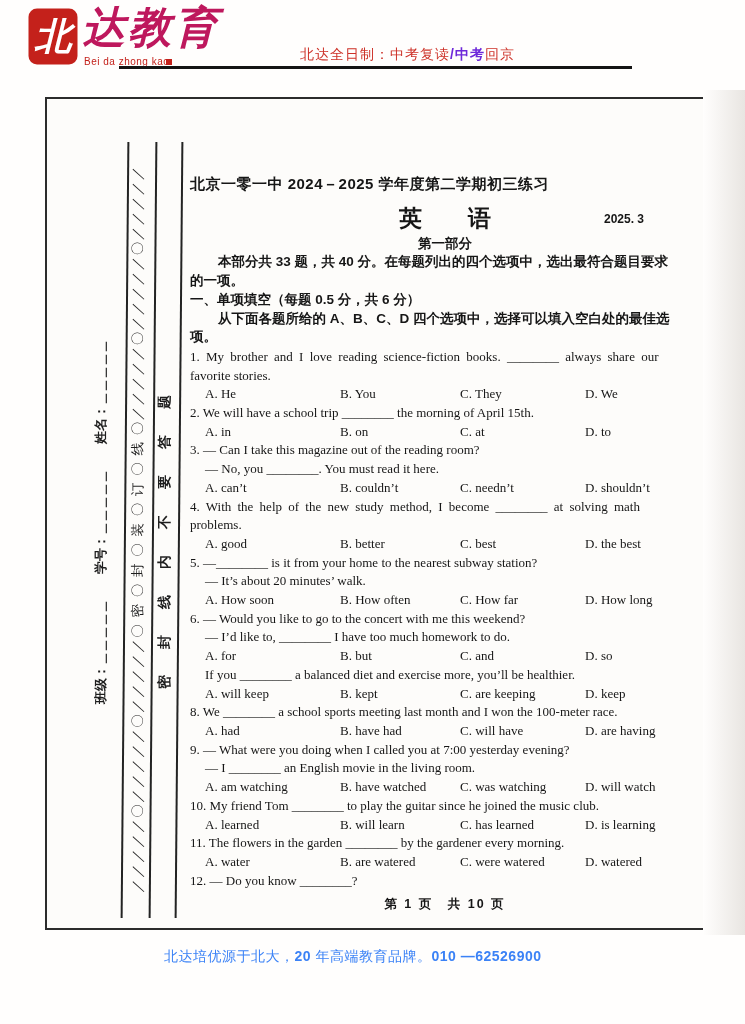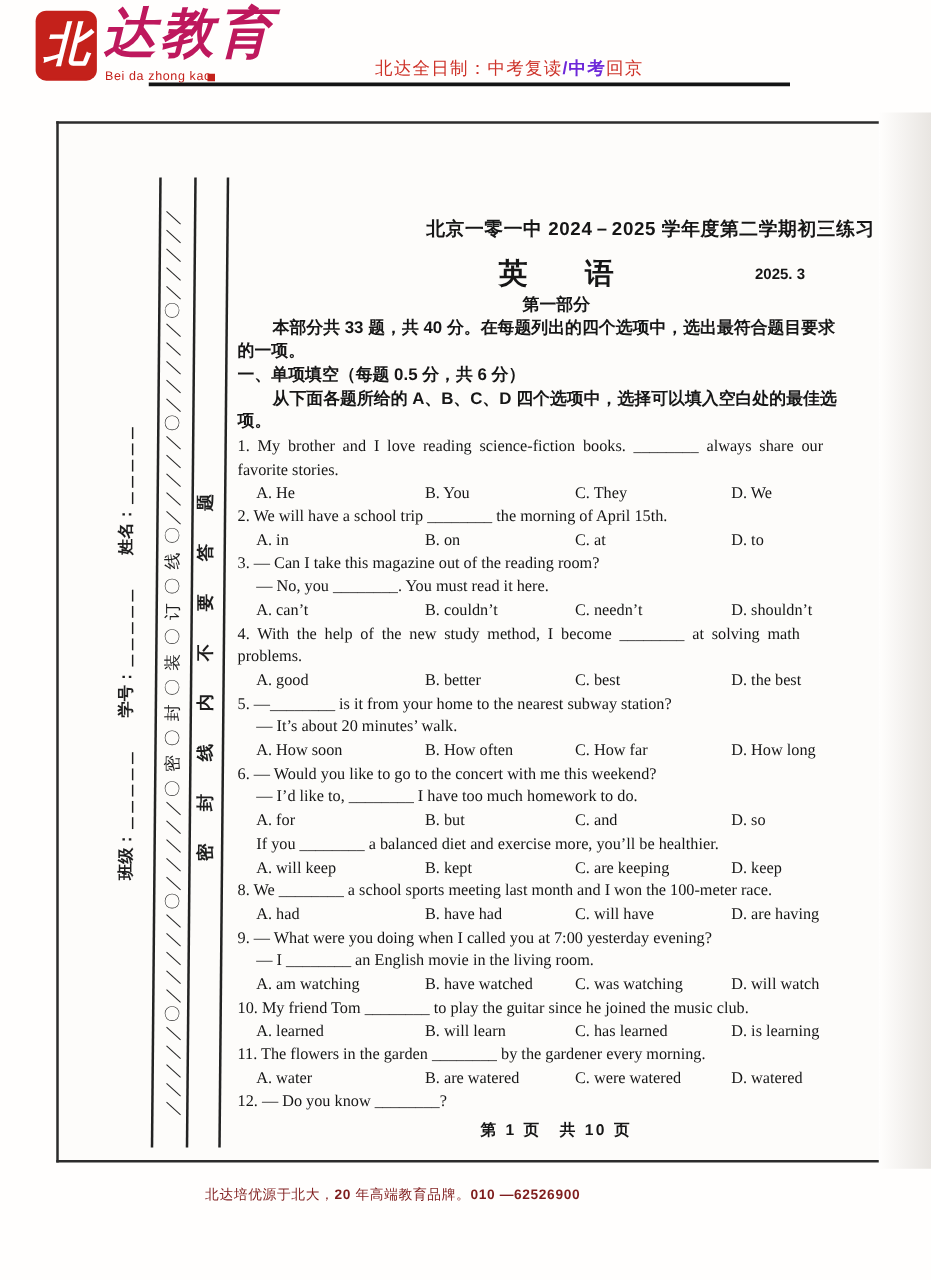--- a/index.html
+++ b/index.html
@@ -36,36 +36,36 @@
 
   .rot{position:absolute;transform:rotate(-90deg);white-space:nowrap;text-align:center;
     font-family:"Liberation Sans",sans-serif;color:#1d1d1d;}
   .labels-rot{left:-195px;top:413px;width:500px;height:20px;font-size:13px;font-weight:700;}
   .strip1-rot{left:-295px;top:419px;width:776px;height:22px;font-size:13.5px;letter-spacing:1.5px;}
   .strip2-rot{left:-268px;top:419px;width:776px;height:22px;font-size:14px;font-weight:700;letter-spacing:26px;}
 
   
   .content{position:absolute;left:143px;top:76px;width:510px;font-size:13px;line-height:18.7px;}
   .cn{font-family:"Liberation Sans",sans-serif;font-weight:700;}
-  .t-school{text-align:right;font-size:15px;letter-spacing:.5px;}
+  .t-school{text-align:left;font-size:15px;letter-spacing:.5px;}
   .t-subject{position:relative;text-align:center;font-size:23px;margin-top:9px;height:30px;line-height:30px;}
   .t-date{position:absolute;right:56px;top:9px;font-size:12px;line-height:14px;}
   .t-part{text-align:center;font-size:13.5px;margin-top:2px;}
   .para{font-size:13.5px;}
   .indent2{text-indent:28px;}
   .qwrap{margin-top:1px;}
   .line{min-height:18.7px;}
   .ind{padding-left:15px;}
   .sp{word-spacing:3px;}
   .opts{display:grid;grid-template-columns:135px 120px 125px 1fr;padding-left:15px;}
   .page-num{text-align:center;font-size:12.5px;margin-top:5px;
     font-family:"Liberation Sans",sans-serif;font-weight:700;letter-spacing:2px;}
 
   
-  .footer-line{position:absolute;left:164px;top:948px;color:#7f1d1d;font-size:11px;
+  .footer-line{position:absolute;left:164px;top:948px;color:#3b82f6;font-size:14px;
     font-family:"Liberation Sans",sans-serif;letter-spacing:.5px;}
   .footer-line b{font-weight:700;}
 </style>
 </head>
 <body>
 
 <div class="canvas">
 
   <div class="logo-seal">
     <span>北</span>

